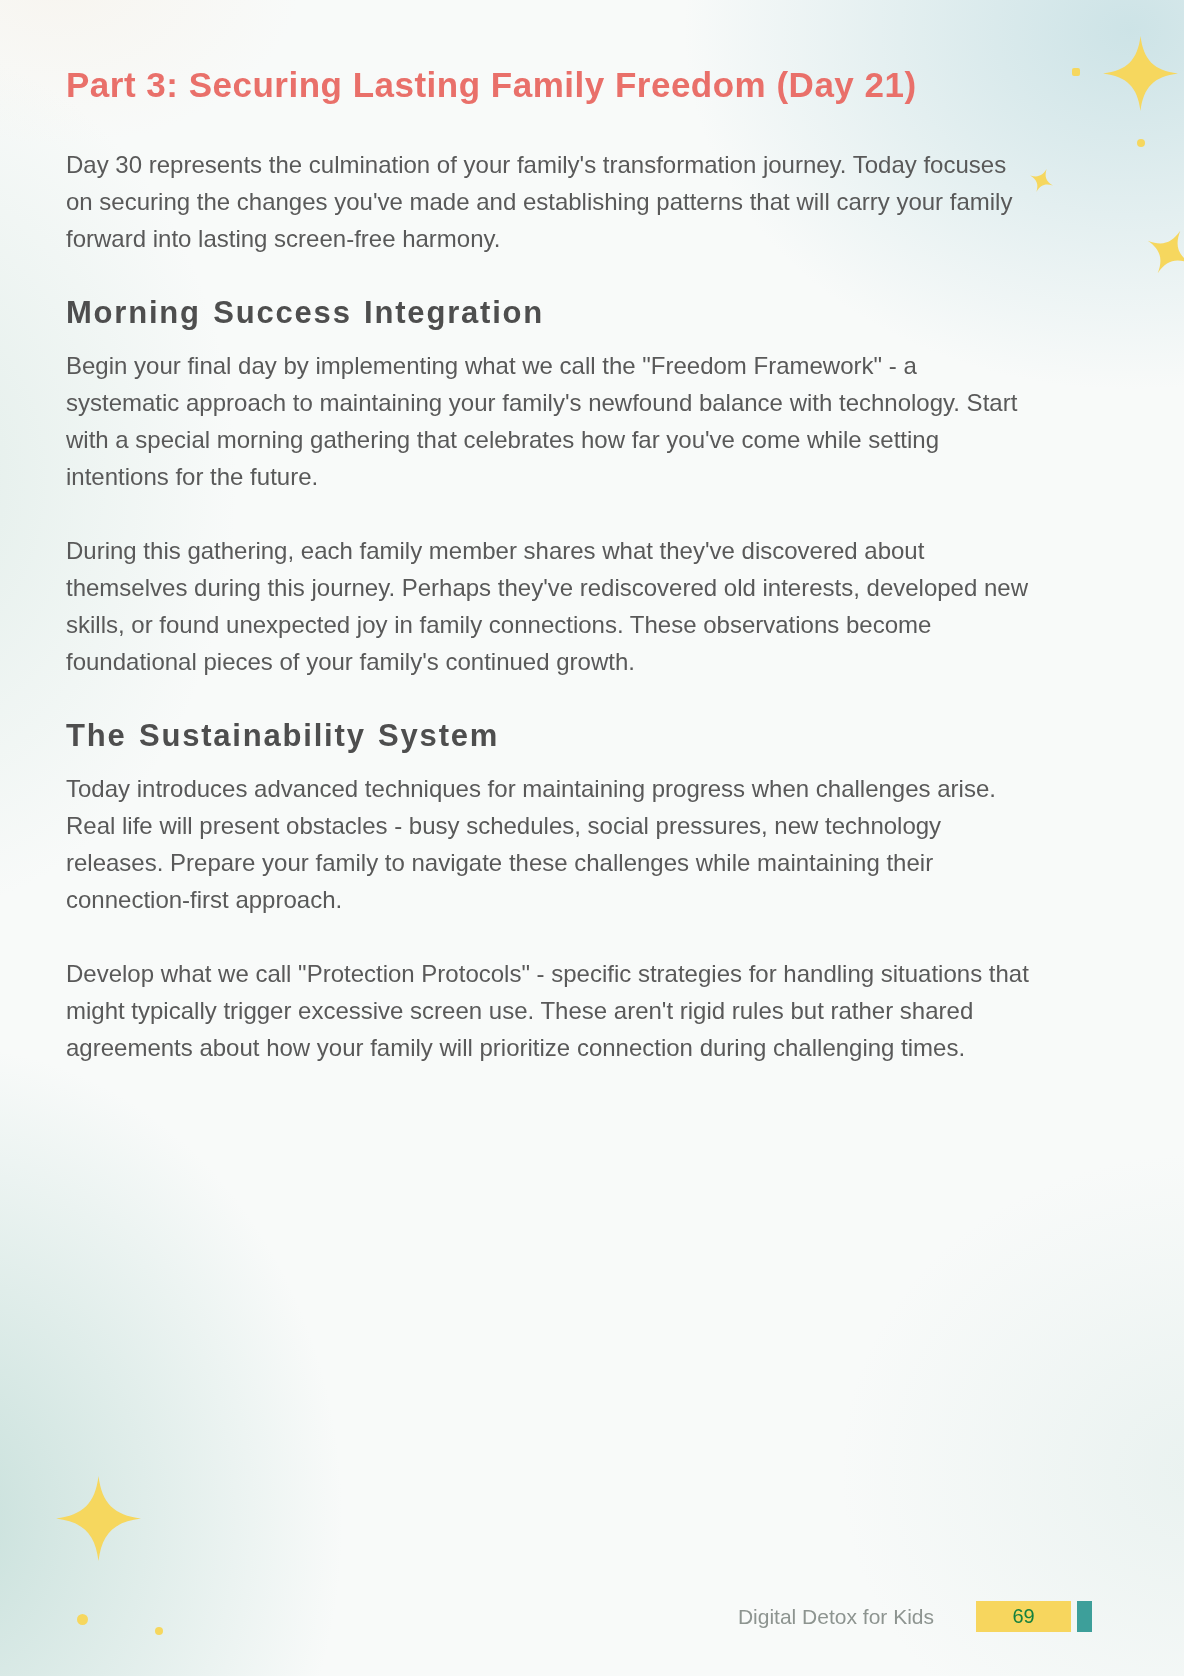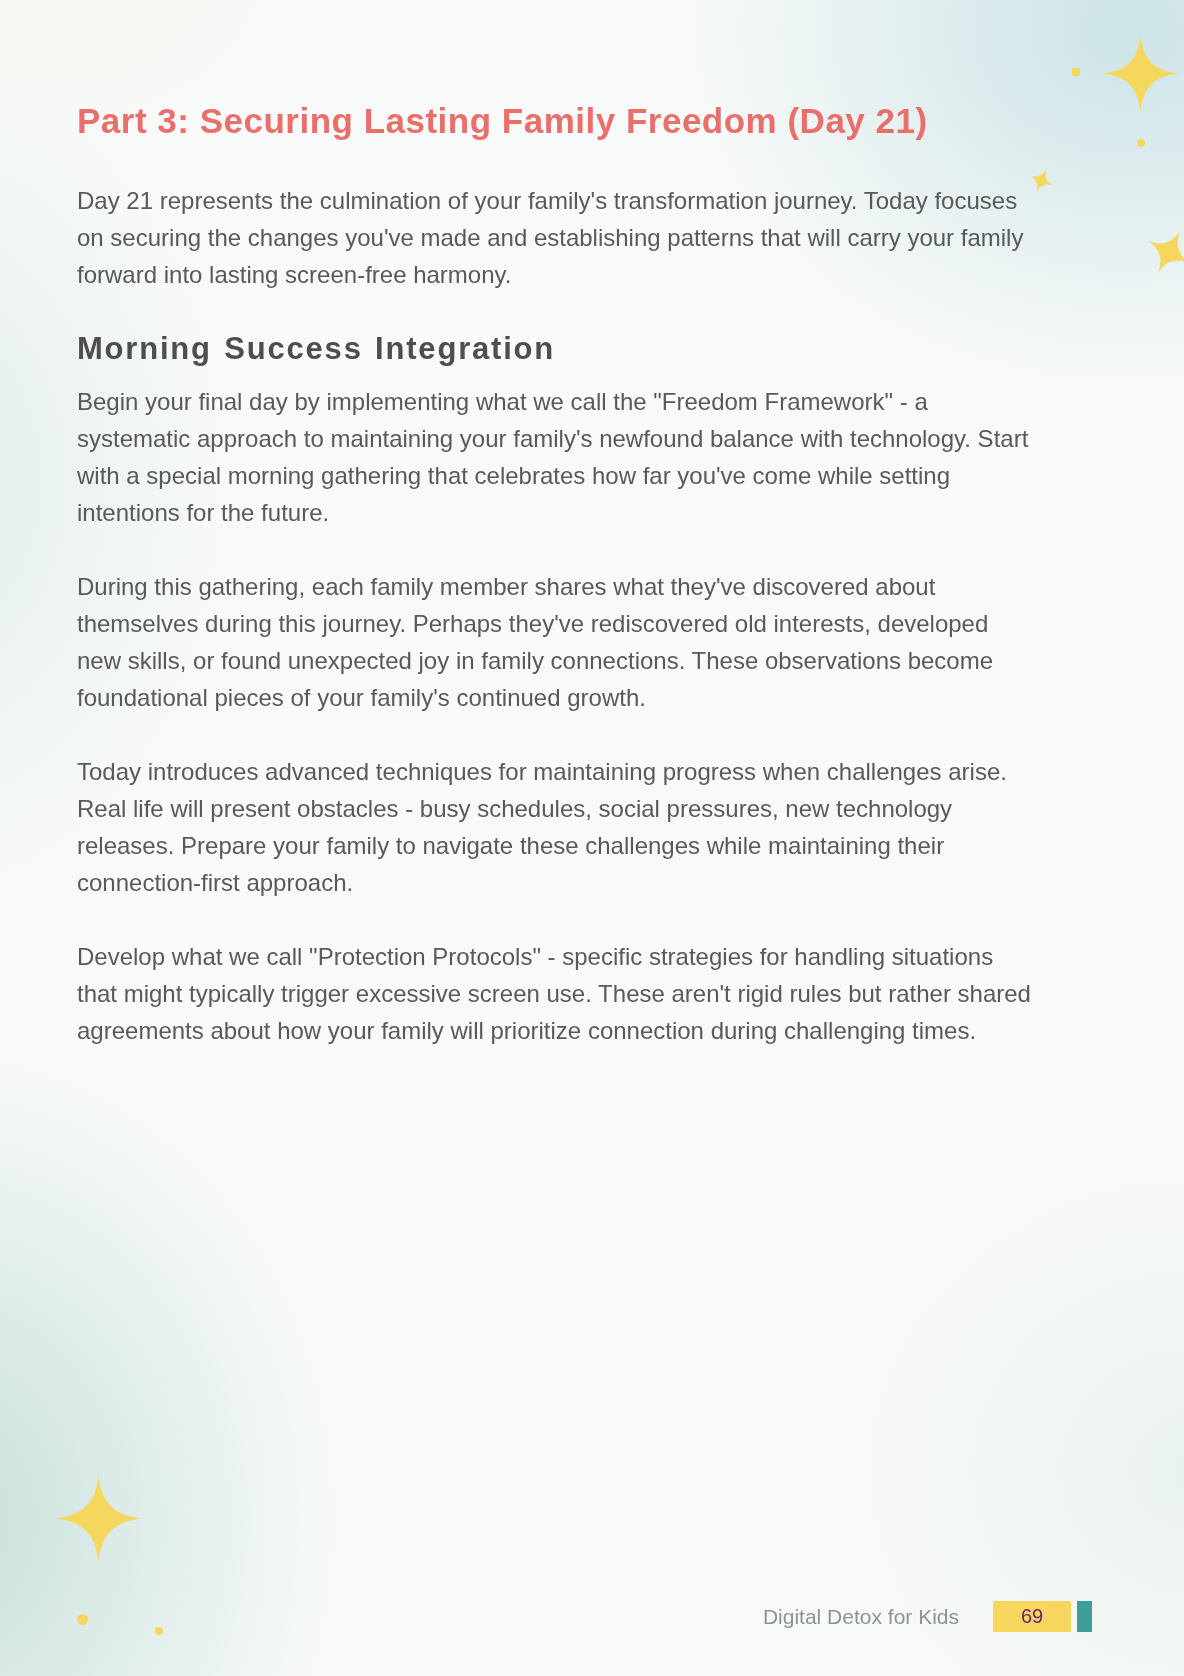--- a/index.html
+++ b/index.html
@@ -13,21 +13,21 @@
     font-family: "Liberation Sans", sans-serif;
     background:
       radial-gradient(620px 500px at 1130px 30px,  rgba(176,212,218,0.60), rgba(176,212,218,0) 72%),
       radial-gradient(560px 660px at -60px 1520px, rgba(166,206,198,0.60), rgba(166,206,198,0) 72%),
       radial-gradient(440px 600px at -80px 480px,  rgba(196,221,213,0.42), rgba(196,221,213,0) 72%),
       radial-gradient(500px 440px at 1200px 1470px,rgba(196,221,216,0.28), rgba(196,221,216,0) 72%),
       radial-gradient(320px 220px at 60px -20px,   rgba(247,241,232,0.55), rgba(247,241,232,0) 75%),
       #f8faf9;
   }
 
-  .content { padding: 100px 150px 0 66px; margin-left: 11px; }
+  .content { padding: 64px 150px 0 66px; }
 
   .part-title {
     font-size: 35px;
     font-weight: bold;
     letter-spacing: 0.5px;
     color: #e9706a;
     margin: 0 0 40px 0;
     line-height: 1.2;
   }
   .section-heading {
@@ -60,28 +60,29 @@
     bottom: 44px;
     display: flex;
     align-items: center;
   }
   .footer-title {
     font-size: 21px;
     color: #8d9490;
     margin-right: 34px;
   }
   .page-badge {
-    width: 78px;
+    width: 95px;
     height: 31px;
     background: #f7d65e;
-    color: #701a75;
+    color: #15803d;
     font-size: 20px;
     display: flex;
     align-items: center;
     justify-content: center;
+    margin-left: 8px;
   }
   .teal-bar {
     width: 15px;
     height: 31px;
     background: #3d9f9a;
     margin-left: 6px;
   }
 </style>
 </head>
 <body>
@@ -103,30 +104,31 @@
     <path d="M50 0 C54 32 68 46 100 50 C68 54 54 68 50 100 C46 68 32 54 0 50 C32 46 46 32 50 0 Z" fill="#f6d75e"></path>
   </svg>
   <div class="decor dot" style="left:77px; top:1614px; width:11px; height:11px;"></div>
   <div class="decor dot" style="left:155px; top:1627px; width:8px; height:8px;"></div>
 
   <div class="content">
 
     <h1 class="part-title">Part 3: Securing Lasting Family Freedom (Day 21)</h1>
 
     <section>
-      <p class="body-para">Day 21 represents the culmination of your family's transformation journey. Today focuses on securing the changes you've made and establishing patterns that will carry your family forward into lasting screen-free harmony.</p>
+      <p class="body-para">Day 30 represents the culmination of your family's transformation journey. Today focuses on securing the changes you've made and establishing patterns that will carry your family forward into lasting screen-free harmony.</p>
     </section>
 
     <section>
       <h2 class="section-heading">Morning Success Integration</h2>
       <p class="body-para">Begin your final day by implementing what we call the "Freedom Framework" - a systematic approach to maintaining your family's newfound balance with technology. Start with a special morning gathering that celebrates how far you've come while setting intentions for the future.</p>
       <p class="body-para">During this gathering, each family member shares what they've discovered about themselves during this journey. Perhaps they've rediscovered old interests, developed new skills, or found unexpected joy in family connections. These observations become foundational pieces of your family's continued growth.</p>
     </section>
 
     <section>
+      <h2 class="section-heading">The Sustainability System</h2>
       <p class="body-para">Today introduces advanced techniques for maintaining progress when challenges arise. Real life will present obstacles - busy schedules, social pressures, new technology releases. Prepare your family to navigate these challenges while maintaining their connection-first approach.</p>
       <p class="body-para">Develop what we call "Protection Protocols" - specific strategies for handling situations that might typically trigger excessive screen use. These aren't rigid rules but rather shared agreements about how your family will prioritize connection during challenging times.</p>
     </section>
 
   </div>
 
   <div class="page-footer">
     <span class="footer-title">Digital Detox for Kids</span>
     <span class="page-badge">69</span>
     <span class="teal-bar"></span>

